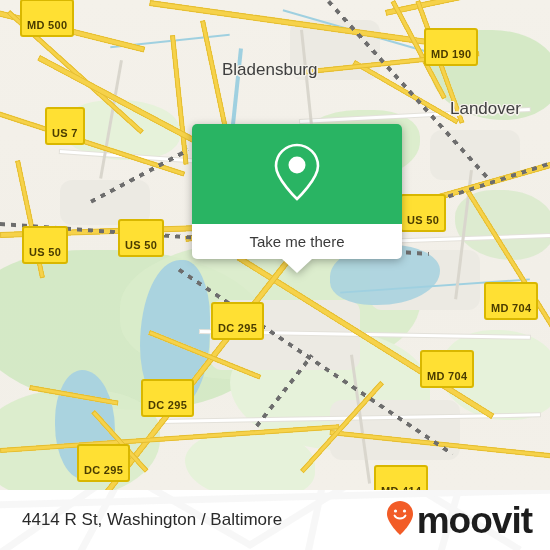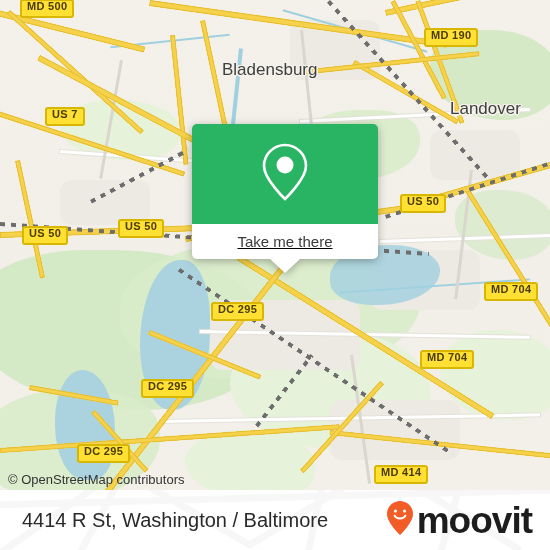--- a/index.html
+++ b/index.html
@@ -34,35 +34,34 @@
   .road-white{position:absolute;background:#ffffff;transform-origin:0 0;
     box-shadow:0 0 0 1px #e3e1da;}
   .road-thin{position:absolute;background:#d9d6cd;transform-origin:0 0;}
   .rail-dash{position:absolute;transform-origin:0 0;
     background:repeating-linear-gradient(90deg,#6d6d6d 0 5px,transparent 5px 11px);}
 
   
   .shield{
     position:absolute;background:#ffe033;border:2px solid #d9b700;
     border-radius:3px;color:#4a3c00;font-weight:bold;font-size:11px;
-    line-height:1;padding:0 5px 4px;white-space:nowrap;
+    line-height:1;padding:19px 5px 4px;white-space:nowrap;
     letter-spacing:.3px;
   }
   .placelabel{
     position:absolute;color:#3f3f3f;font-size:17px;white-space:nowrap;
     text-shadow:
       1.5px 0 0 #f3f1ea,-1.5px 0 0 #f3f1ea,0 1.5px 0 #f3f1ea,0 -1.5px 0 #f3f1ea,
       1px 1px 0 #f3f1ea,-1px -1px 0 #f3f1ea,1px -1px 0 #f3f1ea,-1px 1px 0 #f3f1ea;
   }
 
   
   .callout{
-    position:absolute;left:192px;top:124px;width:186px;
+    position:absolute;left:192px;top:124px;width:210px;
     filter:drop-shadow(0 2px 4px rgba(0,0,0,.30));
-    text-decoration:underline;
   }
   .callout-top{
     background:#29b463;height:100px;border-radius:5px 5px 0 0;
     display:flex;align-items:center;justify-content:center;
   }
   .callout-bottom{
     background:#ffffff;height:35px;border-radius:0 0 5px 5px;
     display:flex;align-items:center;justify-content:center;
     color:#3a3a3a;font-size:15px;
   }
@@ -82,21 +81,21 @@
     background:#ffffff;overflow:hidden;
   }
   .footer-watermark{
     position:absolute;left:0;top:-40px;width:550px;height:140px;opacity:.35;
   }
   .footer-inner{
     position:absolute;left:0;top:0;width:550px;height:60px;
     display:flex;align-items:center;justify-content:space-between;
     padding:0 18px 0 22px;box-sizing:border-box;
   }
-  .addr{font-size:20px;color:#2a2a2a;white-space:nowrap;}
+  .addr{font-size:17px;color:#2a2a2a;white-space:nowrap;}
   .logo{display:flex;align-items:center;gap:3px;}
   .logo-word{font-size:37px;font-weight:bold;color:#1d1d1d;letter-spacing:-1px;line-height:1;}
 </style>
 </head>
 <body>
 
 <div id="page">
 
   <div class="map">
     <div class="landmass"></div>
@@ -194,21 +193,20 @@
         <svg width="52" height="62" viewBox="0 0 52 62" aria-hidden="true">
           <path d="M26 4 C14.4 4 5 13.4 5 25 C5 38 26 58 26 58 C26 58 47 38 47 25 C47 13.4 37.6 4 26 4 Z" fill="none" stroke="#ffffff" stroke-width="2.6"></path>
           <circle cx="26" cy="24" r="8.5" fill="#ffffff"></circle>
         </svg>
       </span>
     </div>
     <div class="callout-bottom">Take me there</div>
     <div class="callout-tail"></div>
   </div>
 
-  <div class="attrib">© OpenStreetMap contributors</div>
 
   <div class="footer">
     <svg class="footer-watermark" viewBox="0 0 550 140" preserveAspectRatio="none">
       <g stroke="#e9e9e9" stroke-width="7" fill="none">
         <path d="M-10 110 L120 20 L250 95 L380 15 L520 100"></path>
         <path d="M60 140 L130 10"></path>
         <path d="M300 140 L330 0"></path>
         <path d="M-10 55 L560 40"></path>
         <path d="M430 140 L470 0"></path>
       </g>

